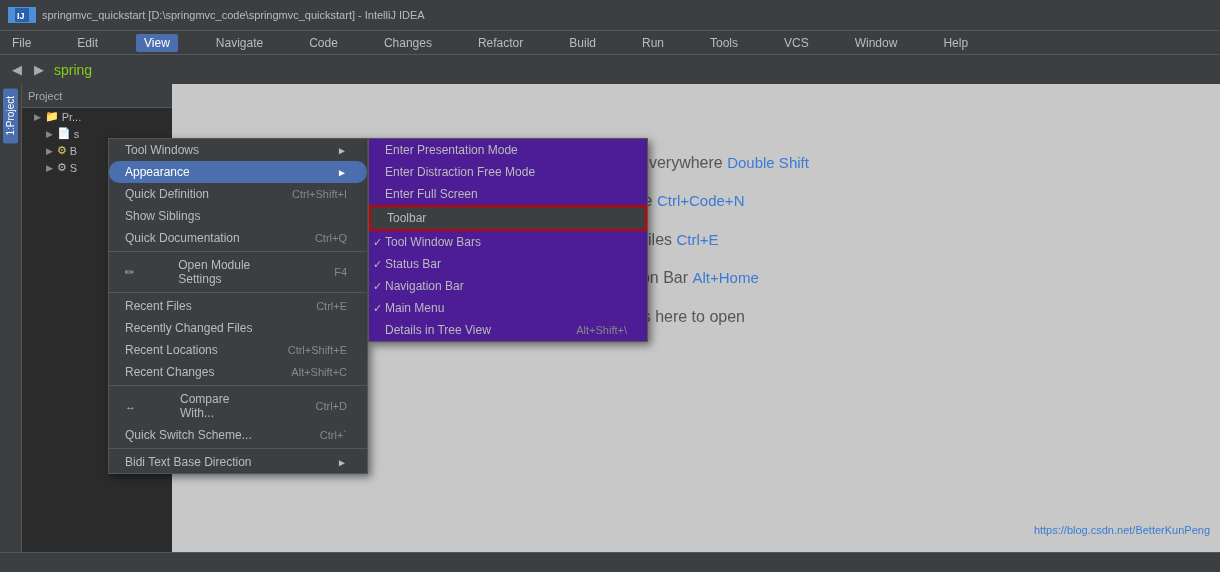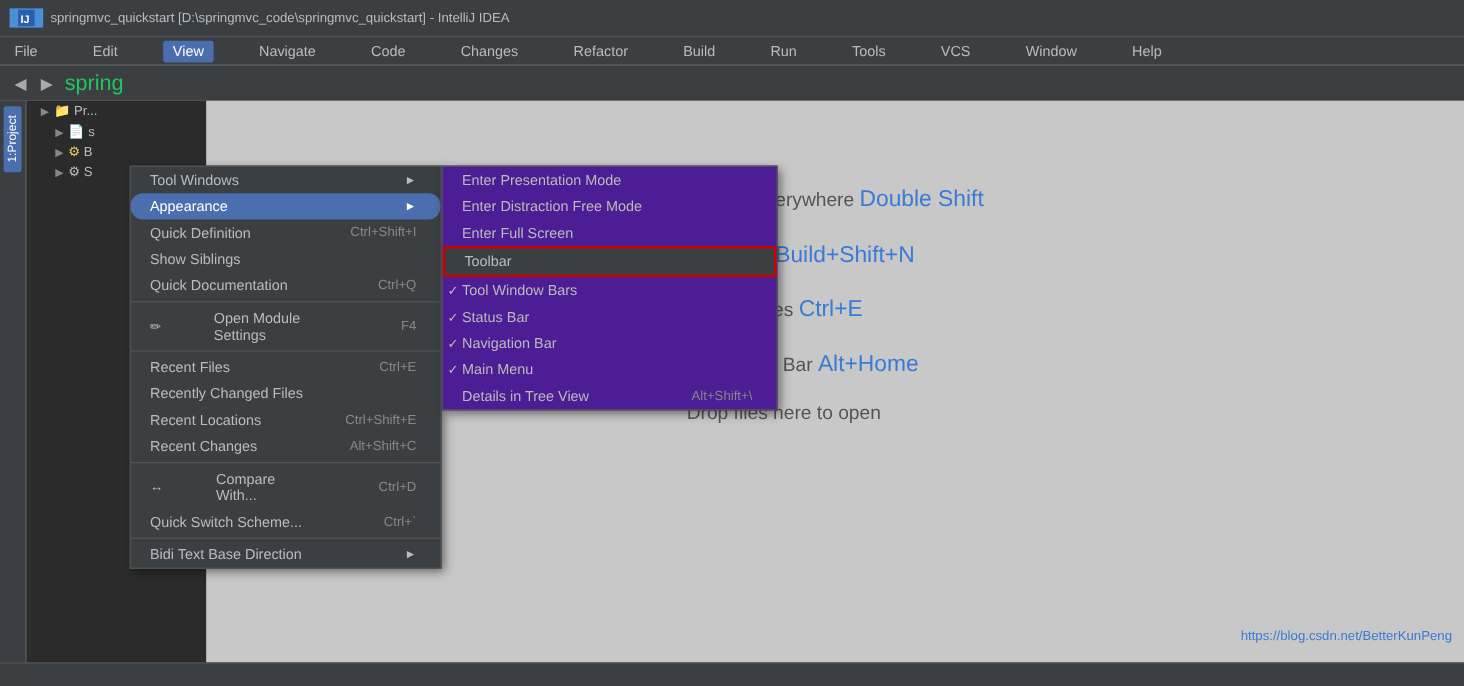--- a/index.html
+++ b/index.html
@@ -72,22 +72,22 @@
       height: 22px;
       display: flex;
       align-items: center;
       justify-content: center;
       color: #aaa;
       cursor: pointer;
       border-radius: 2px;
       font-size: 13px;
     }
     .toolbar-project-label {
-      color: #22c55e;
-      font-size: 18px;
+      color: #84cc16;
+      font-size: 14px;
       margin-left: 4px;
     }
 
     
     .main-area {
       display: flex;
       height: calc(572px - 84px);
       position: relative;
     }
 
@@ -152,21 +152,21 @@
       justify-content: center;
       padding: 60px 80px;
     }
     .hint-area {
       color: #555;
       font-size: 16px;
       line-height: 2.4;
     }
     .hint-area .shortcut-blue {
       color: #3a7bd5;
-      font-size: 19px;
+      font-size: 15px;
     }
 
     
     .dropdown-container {
       position: absolute;
       top: 0;
       left: 0;
     }
 
     
@@ -297,20 +297,21 @@
   <span class="toolbar-project-label">spring</span>
 </div>
 
 <div class="main-area">
 
   <div class="sidebar-strip">
     <div class="sidebar-tab">1:Project</div>
   </div>
 
   <div class="project-panel">
+    <div class="project-header">Project</div>
     <div class="project-tree-item">
       <span class="arrow">▶</span>
       <span style="color:#6a9fb5; margin-right:3px;">📁</span>
       <span>Pr...</span>
     </div>
     <div class="project-tree-item" style="padding-left:24px;">
       <span class="arrow">▶</span>
       <span style="color:#6a9fb5; margin-right:3px;">📄</span>
       <span>s</span>
     </div>
@@ -327,21 +328,21 @@
   </div>
 
   <div class="content-area">
     <div class="hint-area">
       <div>
         <span>Search Everywhere </span>
         <span class="shortcut-blue">Double Shift</span>
       </div>
       <div>
         <span>Go to File </span>
-        <span class="shortcut-blue">Build+Shift+N</span>
+        <span class="shortcut-blue">Ctrl+Code+N</span>
       </div>
       <div>
         <span>Recent Files </span>
         <span class="shortcut-blue">Ctrl+E</span>
       </div>
       <div>
         <span>Navigation Bar </span>
         <span class="shortcut-blue">Alt+Home</span>
       </div>
       <div>

